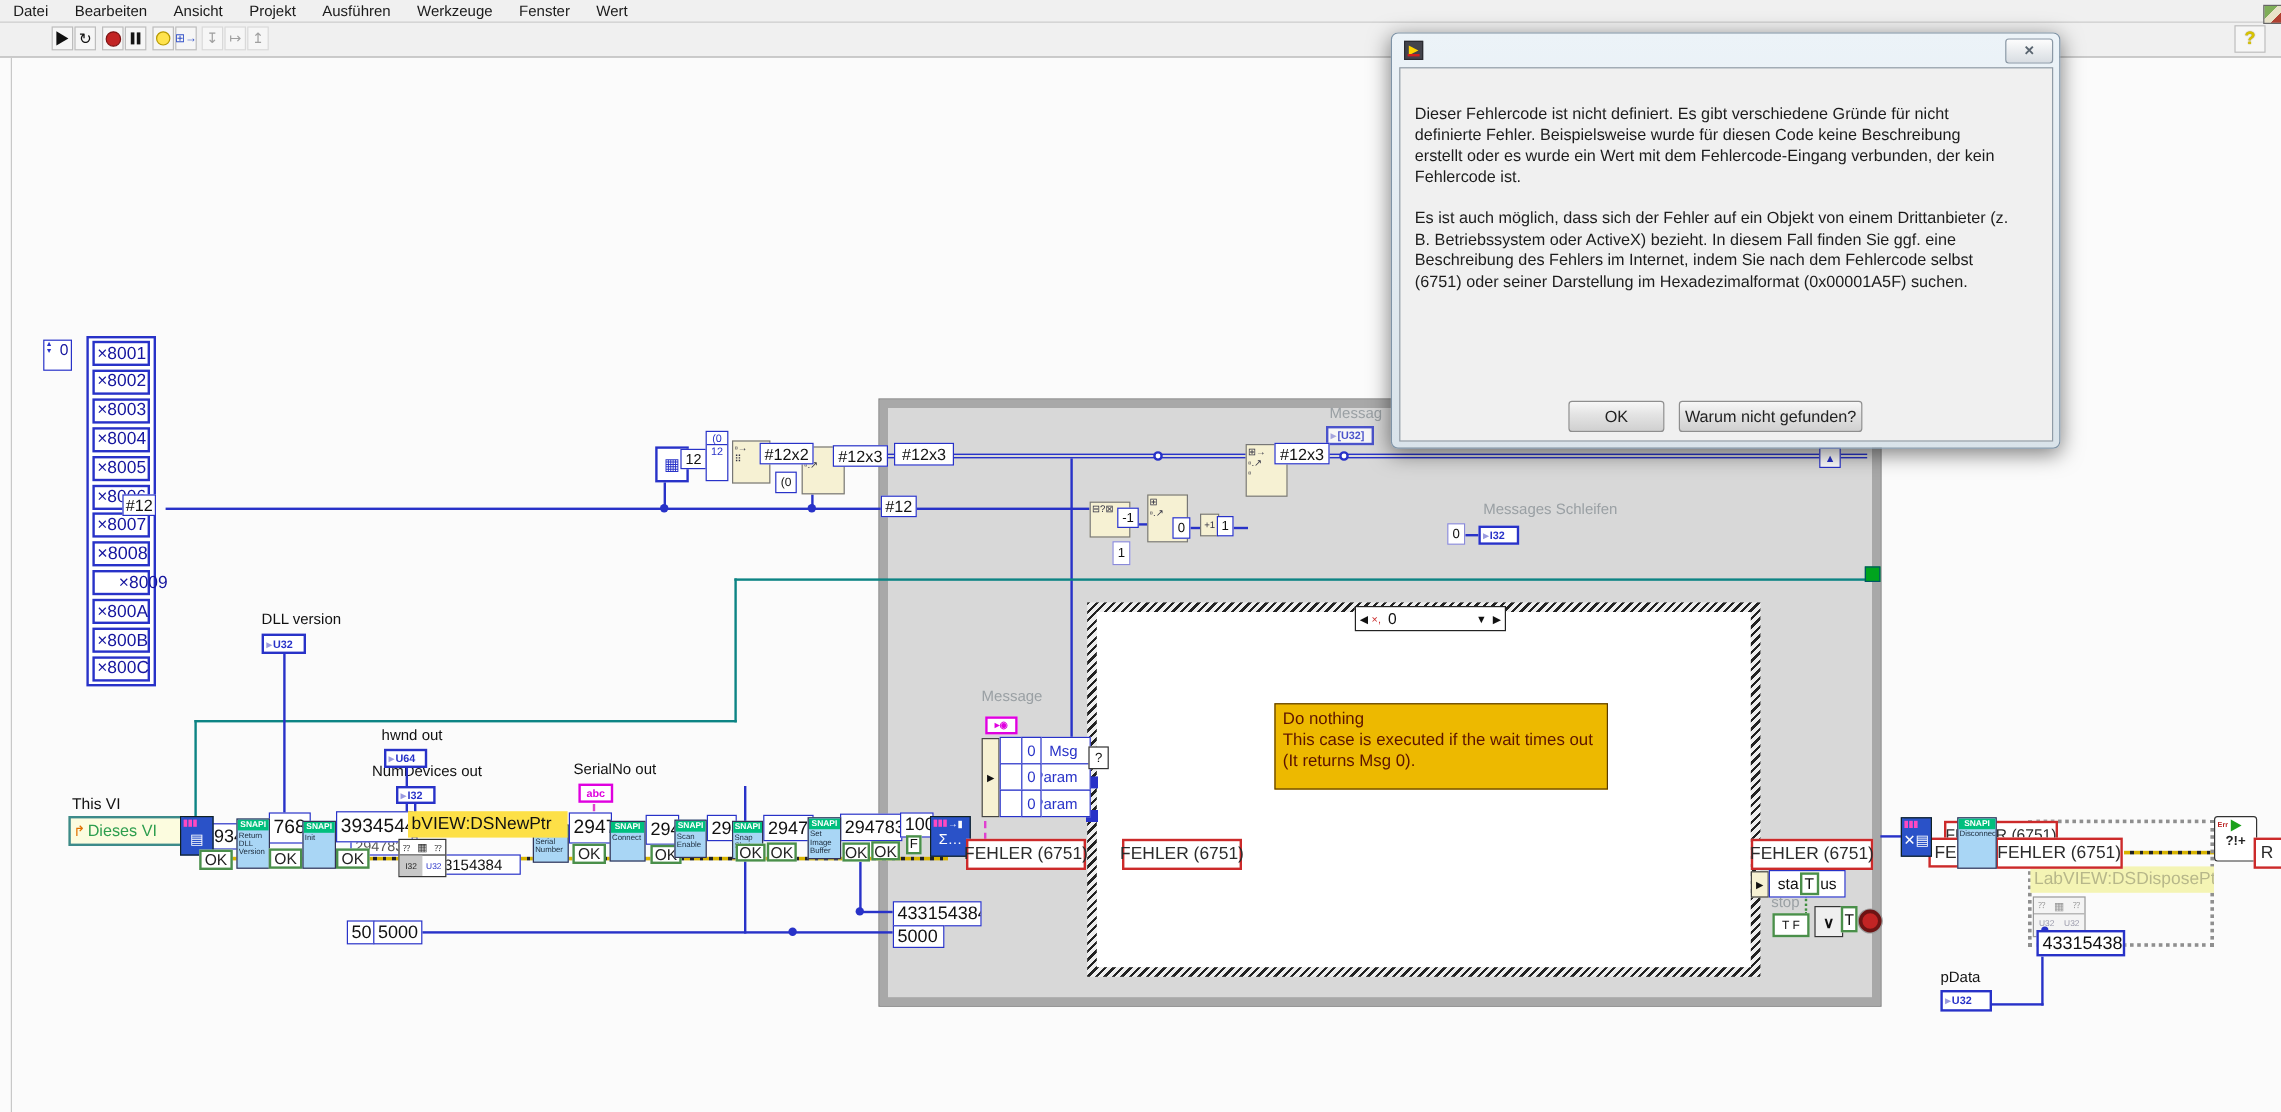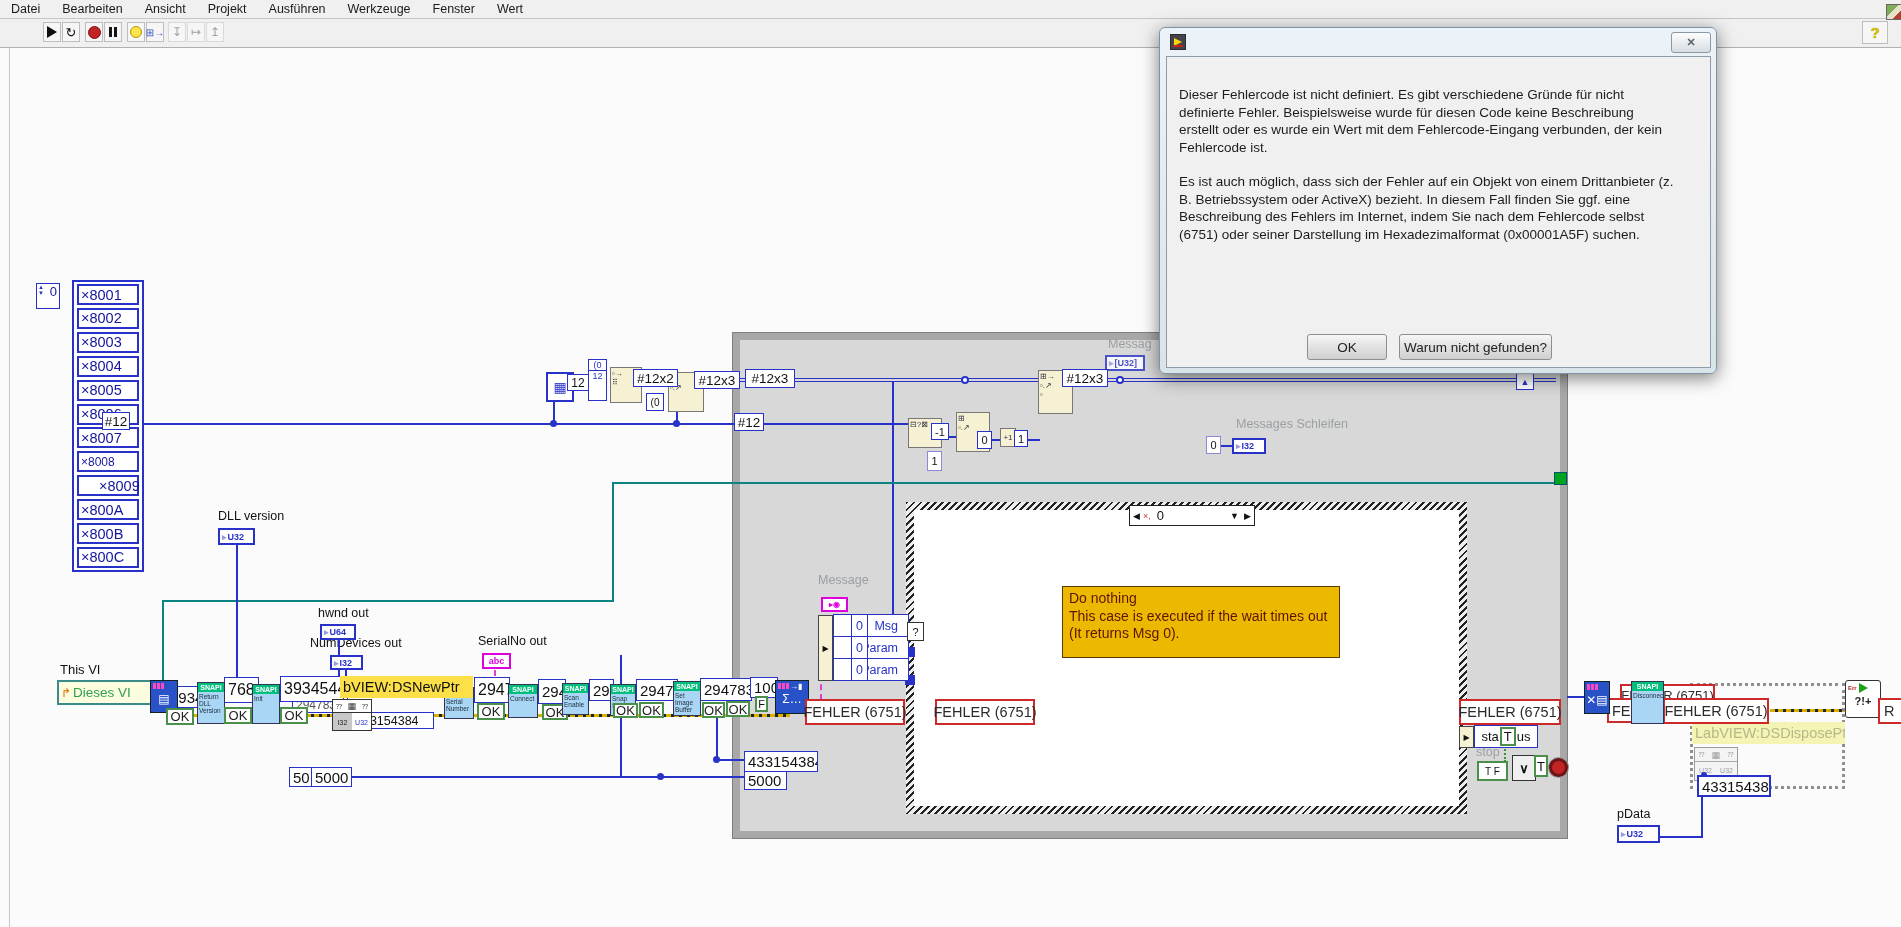--- a/index.html
+++ b/index.html
@@ -201,30 +201,30 @@
   <div class="abs" style="left:1504px;top:746px;width:0;height:16px;border-left:2px dotted #3e8e3e;z-index:2"></div>
   <div class="hwire" style="left:946px;top:436px;width:12px"></div>
   <div class="hwire" style="left:992px;top:439px;width:10px"></div>
   <div class="hwire" style="left:1028px;top:439px;width:12px"></div>
   <div class="hwire" style="left:1221px;top:445px;width:13px"></div>
 
   <div class="abs" style="left:36px;top:283px;width:22px;height:24px;border:1px solid #2832c8;background:#fff;display:flex;z-index:4">
     <span style="width:8px;font-size:6px;color:#2832c8;line-height:6px;text-align:center">▲<br>▼</span>
     <span style="flex:1;font-size:13px;color:#15159e;text-align:right;padding-right:2px">0</span>
   </div>
-  <div class="abs" style="left:72px;top:280px;width:72px;height:292px;border:2px solid #2832c8;background:#fff;box-sizing:border-box;padding:2px 3px;z-index:4;display:flex;flex-direction:column;justify-content:space-between">
+  <div class="abs" style="left:72px;top:280px;width:58px;height:292px;border:2px solid #2832c8;background:#fff;box-sizing:border-box;padding:2px 3px;z-index:4;display:flex;flex-direction:column;justify-content:space-between">
 
   <div style="height:21px;border:2px solid #2832c8;color:#15159e;font-size:14.5px;display:flex;align-items:center;padding-left:2px;box-sizing:border-box">×8001</div>
       <div style="height:21px;border:2px solid #2832c8;color:#15159e;font-size:14.5px;display:flex;align-items:center;padding-left:2px;box-sizing:border-box">×8002</div>
       <div style="height:21px;border:2px solid #2832c8;color:#15159e;font-size:14.5px;display:flex;align-items:center;padding-left:2px;box-sizing:border-box">×8003</div>
       <div style="height:21px;border:2px solid #2832c8;color:#15159e;font-size:14.5px;display:flex;align-items:center;padding-left:2px;box-sizing:border-box">×8004</div>
       <div style="height:21px;border:2px solid #2832c8;color:#15159e;font-size:14.5px;display:flex;align-items:center;padding-left:2px;box-sizing:border-box">×8005</div>
       <div style="height:21px;border:2px solid #2832c8;color:#15159e;font-size:14.5px;display:flex;align-items:center;padding-left:2px;box-sizing:border-box">×8006</div>
       <div style="height:21px;border:2px solid #2832c8;color:#15159e;font-size:14.5px;display:flex;align-items:center;padding-left:2px;box-sizing:border-box">×8007</div>
-      <div style="height:21px;border:2px solid #2832c8;color:#15159e;font-size:12px;display:flex;align-items:center;padding-left:2px;box-sizing:border-box">×8008</div>
+      <div style="height:21px;border:2px solid #2832c8;color:#15159e;font-size:15px;display:flex;align-items:center;padding-left:2px;box-sizing:border-box">×8008</div>
       <div style="height:21px;border:2px solid #2832c8;color:#15159e;font-size:14.5px;display:flex;align-items:center;padding-left:20px;box-sizing:border-box">×8009</div>
       <div style="height:21px;border:2px solid #2832c8;color:#15159e;font-size:14.5px;display:flex;align-items:center;padding-left:2px;box-sizing:border-box">×800A</div>
       <div style="height:21px;border:2px solid #2832c8;color:#15159e;font-size:14.5px;display:flex;align-items:center;padding-left:2px;box-sizing:border-box">×800B</div>
       <div style="height:21px;border:2px solid #2832c8;color:#15159e;font-size:14.5px;display:flex;align-items:center;padding-left:2px;box-sizing:border-box">×800C</div>
     </div>
   <div class="wlbl" style="left:102px;top:412px;width:28px;height:18px">#12</div>
 
   <div class="abs" style="left:546px;top:372px;width:24px;height:26px;border:2px solid #2832c8;background:#fff;color:#2832c8;font-size:14px;display:flex;align-items:center;justify-content:center;z-index:4">▦</div>
   <div class="wlbl" style="left:567px;top:374px;width:22px;height:17px;font-size:12px">12</div>
   <div class="abs" style="left:588px;top:359px;width:17px;height:40px;border:1px solid #2832c8;background:#fff;z-index:4;font-size:9px;color:#2832c8;display:flex;flex-direction:column">

